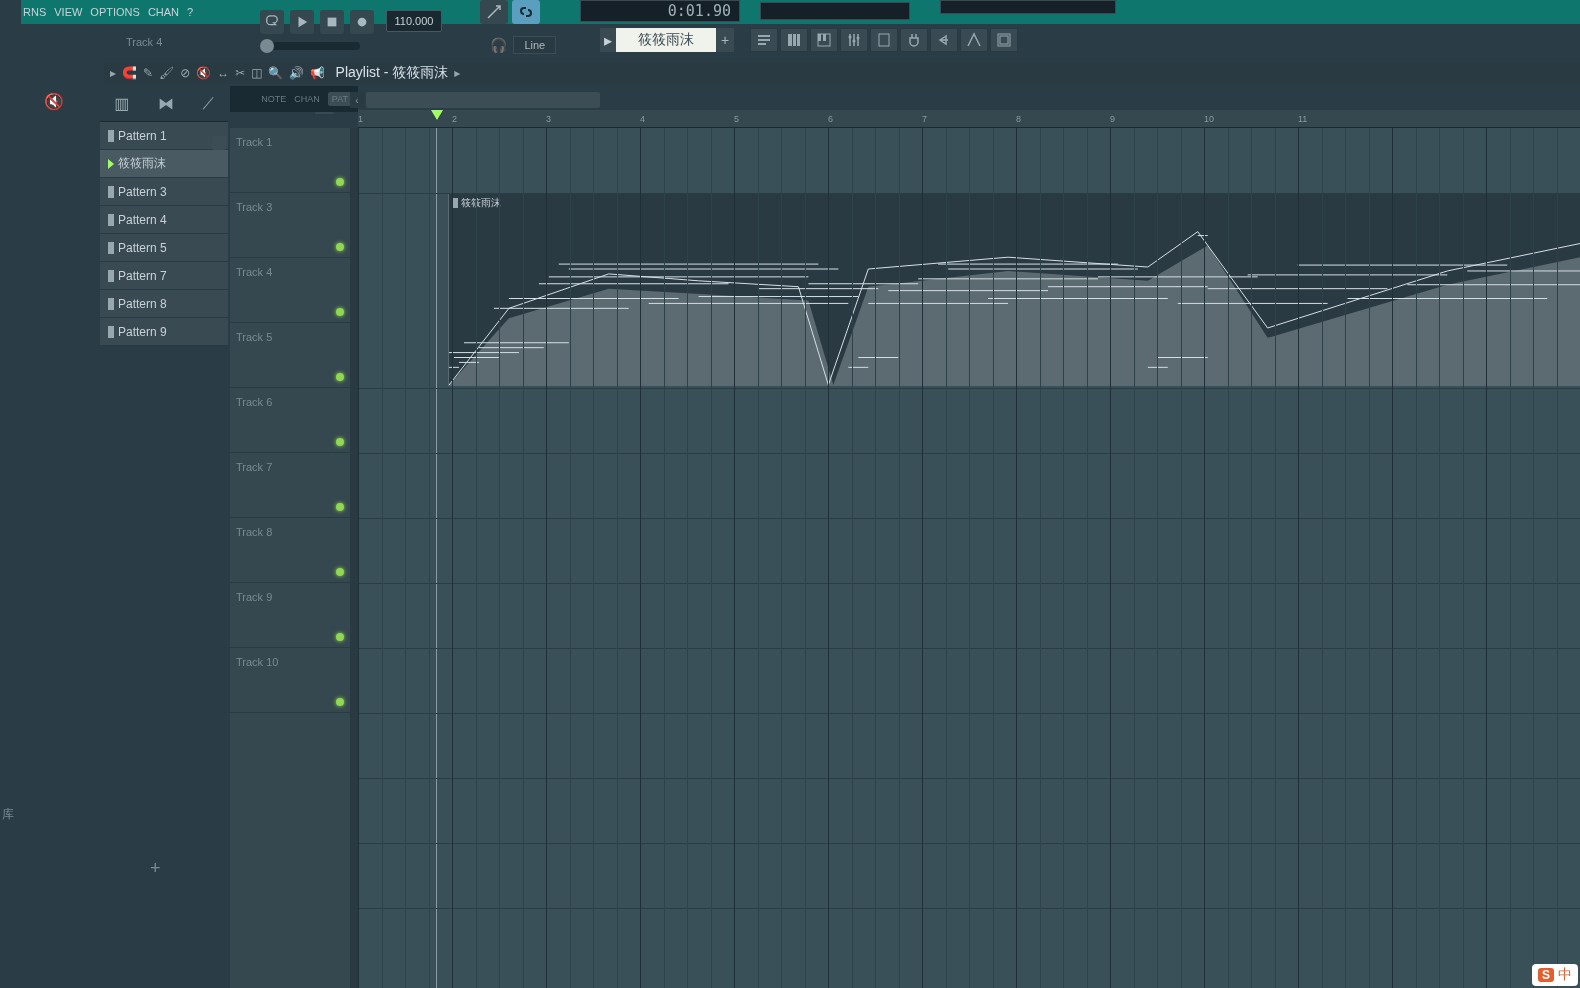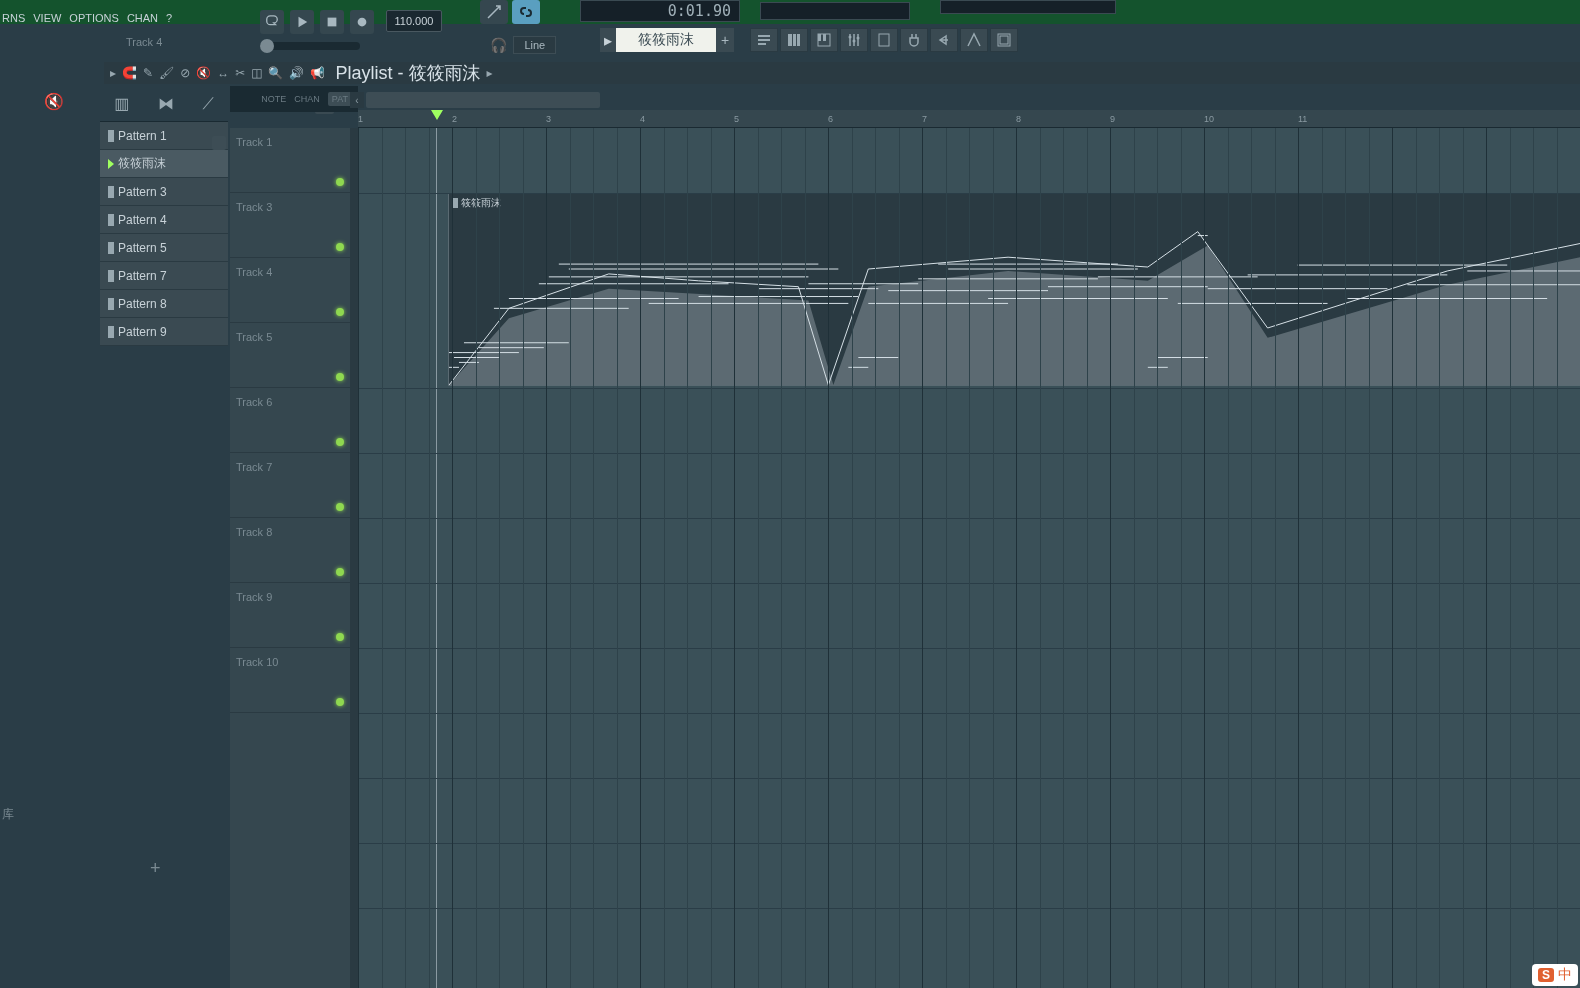--- a/index.html
+++ b/index.html
@@ -1,19 +1,19 @@
 <!DOCTYPE html>
 <html><head>
 <meta charset="utf-8">
 <style>
 * { margin: 0; padding: 0; box-sizing: border-box; font-family: Arial, sans-serif; user-select: none; }
 body { background: #2a3d47; width: 1580px; height: 988px; overflow: hidden; position: relative; }
 
 
-.menubar { height: 24px; background: #14532d; display: flex; align-items: flex-end; gap: 8px; padding-left: 2px; }
+.menubar { height: 24px; background: #0f766e; display: flex; align-items: center; gap: 8px; padding-left: 2px; margin-left: 21px; }
 .menubar .item { color: #c8d2d8; font-size: 11px; cursor: pointer; }
 .track-hint { position: absolute; left: 126px; top: 36px; color: #7a8a92; font-size: 11px; }
 .transport { position: absolute; left: 260px; top: 10px; display: flex; align-items: flex-start; gap: 6px; }
 .tbtn { width: 24px; height: 24px; background: #35474f; border-radius: 3px; display: flex; align-items: center; justify-content: center; cursor: pointer; }
 .tbtn svg { width: 14px; height: 14px; fill: #a8b8c0; }
 .tempo-box { width: 56px; height: 22px; background: #1a2830; border: 1px solid #495860; border-radius: 2px; color: #c8d2d8; font-size: 11px; display: flex; align-items: center; justify-content: center; margin-left: 6px; }
 .link-grp { position: absolute; left: 480px; top: 0px; display: flex; gap: 4px; }
 .link-btn { width: 28px; height: 24px; background: #35474f; border-radius: 3px; display: flex; align-items: center; justify-content: center; }
 .link-btn.active { background: #5a9fc0; }
 .snap-row { position: absolute; left: 490px; top: 36px; display: flex; align-items: center; gap: 6px; }
@@ -48,21 +48,21 @@
 .pat-item.active { background: #4a5a62; }
 .pat-item .ind { width: 6px; height: 12px; background: #98a8b0; }
 .pat-item.active .play-ind { width: 0; height: 0; border-top: 5px solid transparent; border-bottom: 5px solid transparent; border-left: 6px solid #9fff60; }
 .add-pat { position: absolute; left: 150px; top: 858px; color: #7a8a92; font-size: 18px; }
 
 .lib-hint { position: absolute; left: 2px; top: 806px; color: #7a8a92; font-size: 12px; }
 
 
 .playlist-bar { position: absolute; left: 104px; top: 62px; right: 0; height: 22px; background: #2a3a42; display: flex; align-items: center; gap: 6px; padding-left: 6px; }
 .pl-ico { color: #98a8b0; cursor: pointer; font-size: 12px; }
-.pl-title { color: #d8e2e8; font-size: 18px; margin-left: 4px; }
+.pl-title { color: #d8e2e8; font-size: 14px; margin-left: 4px; }
 
 
 .sub-tools { position: absolute; left: 230px; top: 86px; width: 128px; height: 26px; background: #1a2a32; display: flex; align-items: center; justify-content: flex-end; gap: 8px; padding-right: 6px; }
 .sub-tools .st { color: #6a7a82; font-size: 9px; }
 .sub-tools .st.active { background: #3d4d55; padding: 2px 4px; border-radius: 2px; }
 
 .track-wave-toggle { position: absolute; left: 268px; top: 90px; display: flex; gap: 10px; }
 .twt { color: #6a7a82; cursor: pointer; }
 .twt.active { color: #c8d2d8; background: #3a4a52; padding: 2px; border-radius: 2px; }
 

